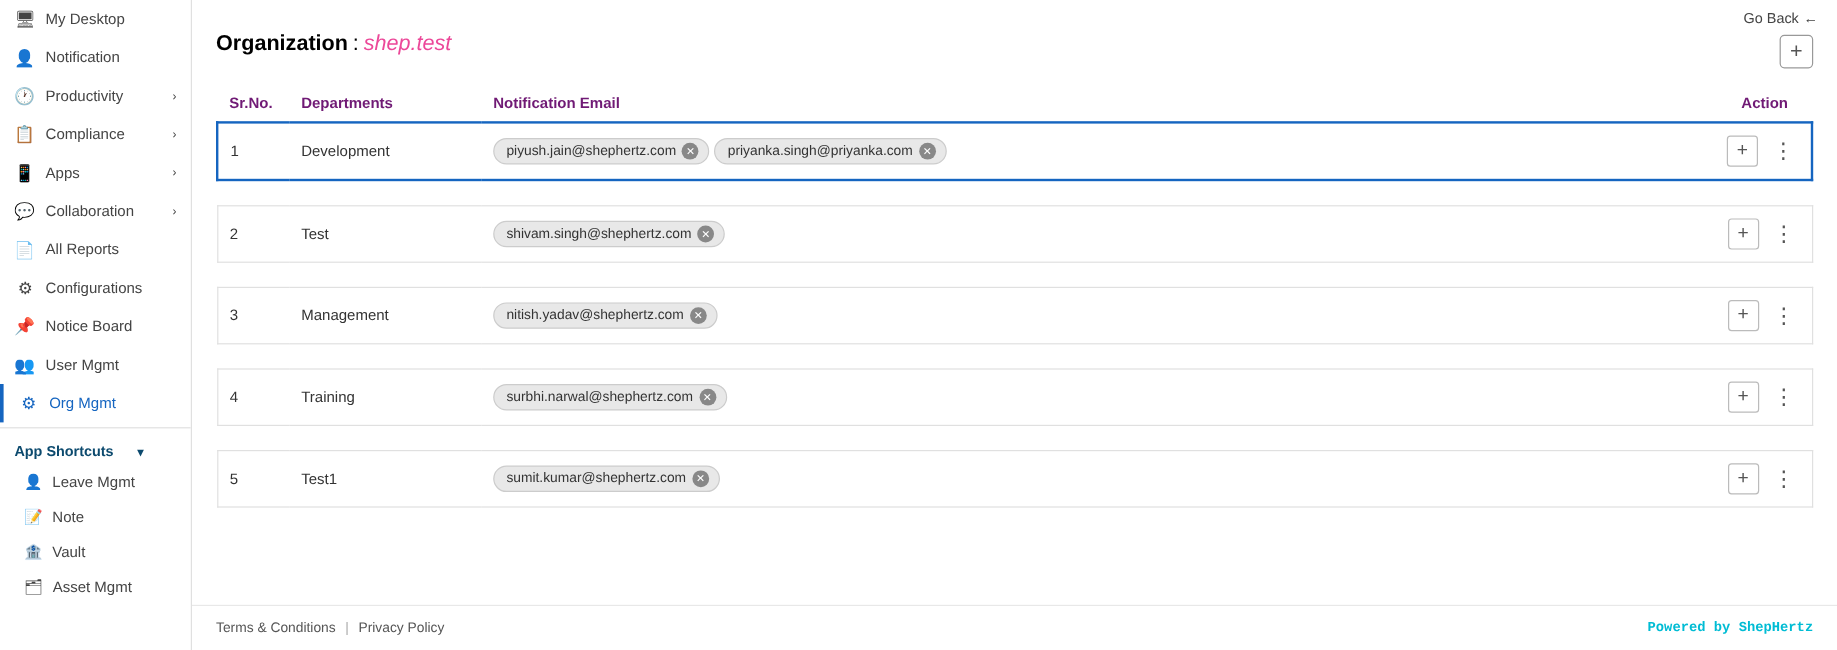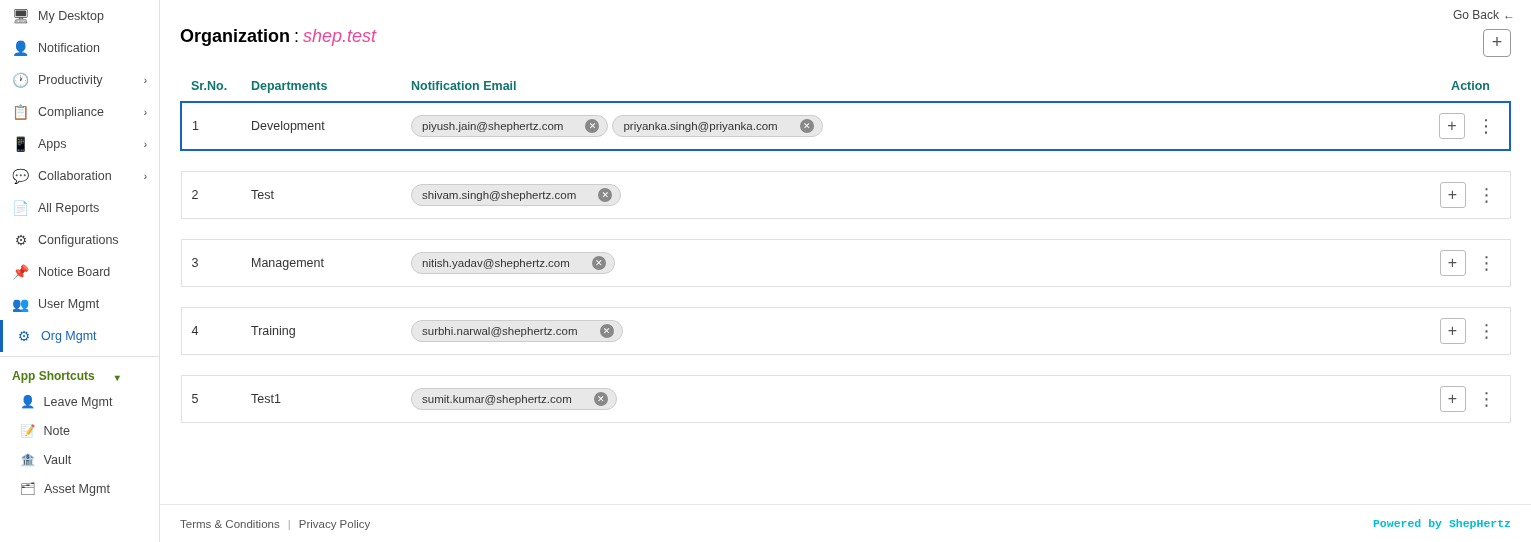--- a/index.html
+++ b/index.html
@@ -27,21 +27,21 @@
       position: relative;
     }
     .sidebar-item.active { color: #1565c0; border-left: 3px solid #1565c0; }
     .sidebar-item .icon { font-size: 14px; width: 18px; text-align: center; }
     .sidebar-item .arrow { margin-left: auto; font-size: 10px; }
     .sidebar-divider { border: none; border-top: 1px solid #e0e0e0; margin: 4px 0; }
     .sidebar-section-label {
       padding: 8px 12px 4px;
       font-size: 12px;
       font-weight: bold;
-      color: #4d7c0f;
+      color: #0c4a6e;
       display: flex;
       align-items: flex-end;
       gap: 20px;
       cursor: pointer;
     }
     .sidebar-sub-item {
       display: flex;
       align-items: center;
       padding: 7px 12px 7px 20px;
       cursor: pointer;
@@ -103,41 +103,41 @@
     
     .dept-table {
       width: 100%;
       border-collapse: collapse;
     }
     .dept-table th {
       text-align: left;
       padding: 8px 10px;
       font-weight: bold;
       font-size: 12.5px;
-      color: #0f766e;
+      color: #701a75;
       border-bottom: 1px solid #e0e0e0;
     }
     .dept-table th.action-col { text-align: right; padding-right: 20px; }
 
     .dept-table td {
       padding: 10px 10px;
       vertical-align: middle;
       font-size: 12.5px;
       color: #333;
     }
 
     .email-tag {
       display: inline-flex;
       align-items: center;
       background: #e8e8e8;
       border: 1px solid #ccc;
       border-radius: 12px;
       padding: 3px 8px 3px 10px;
       font-size: 11.5px;
-      gap: 22px;
+      gap: 5px;
       margin-right: 4px;
     }
     .email-tag .remove-icon {
       width: 14px; height: 14px;
       background: #888;
       border-radius: 50%;
       display: inline-flex; align-items: center; justify-content: center;
       color: #fff;
       font-size: 9px;
       cursor: pointer;

